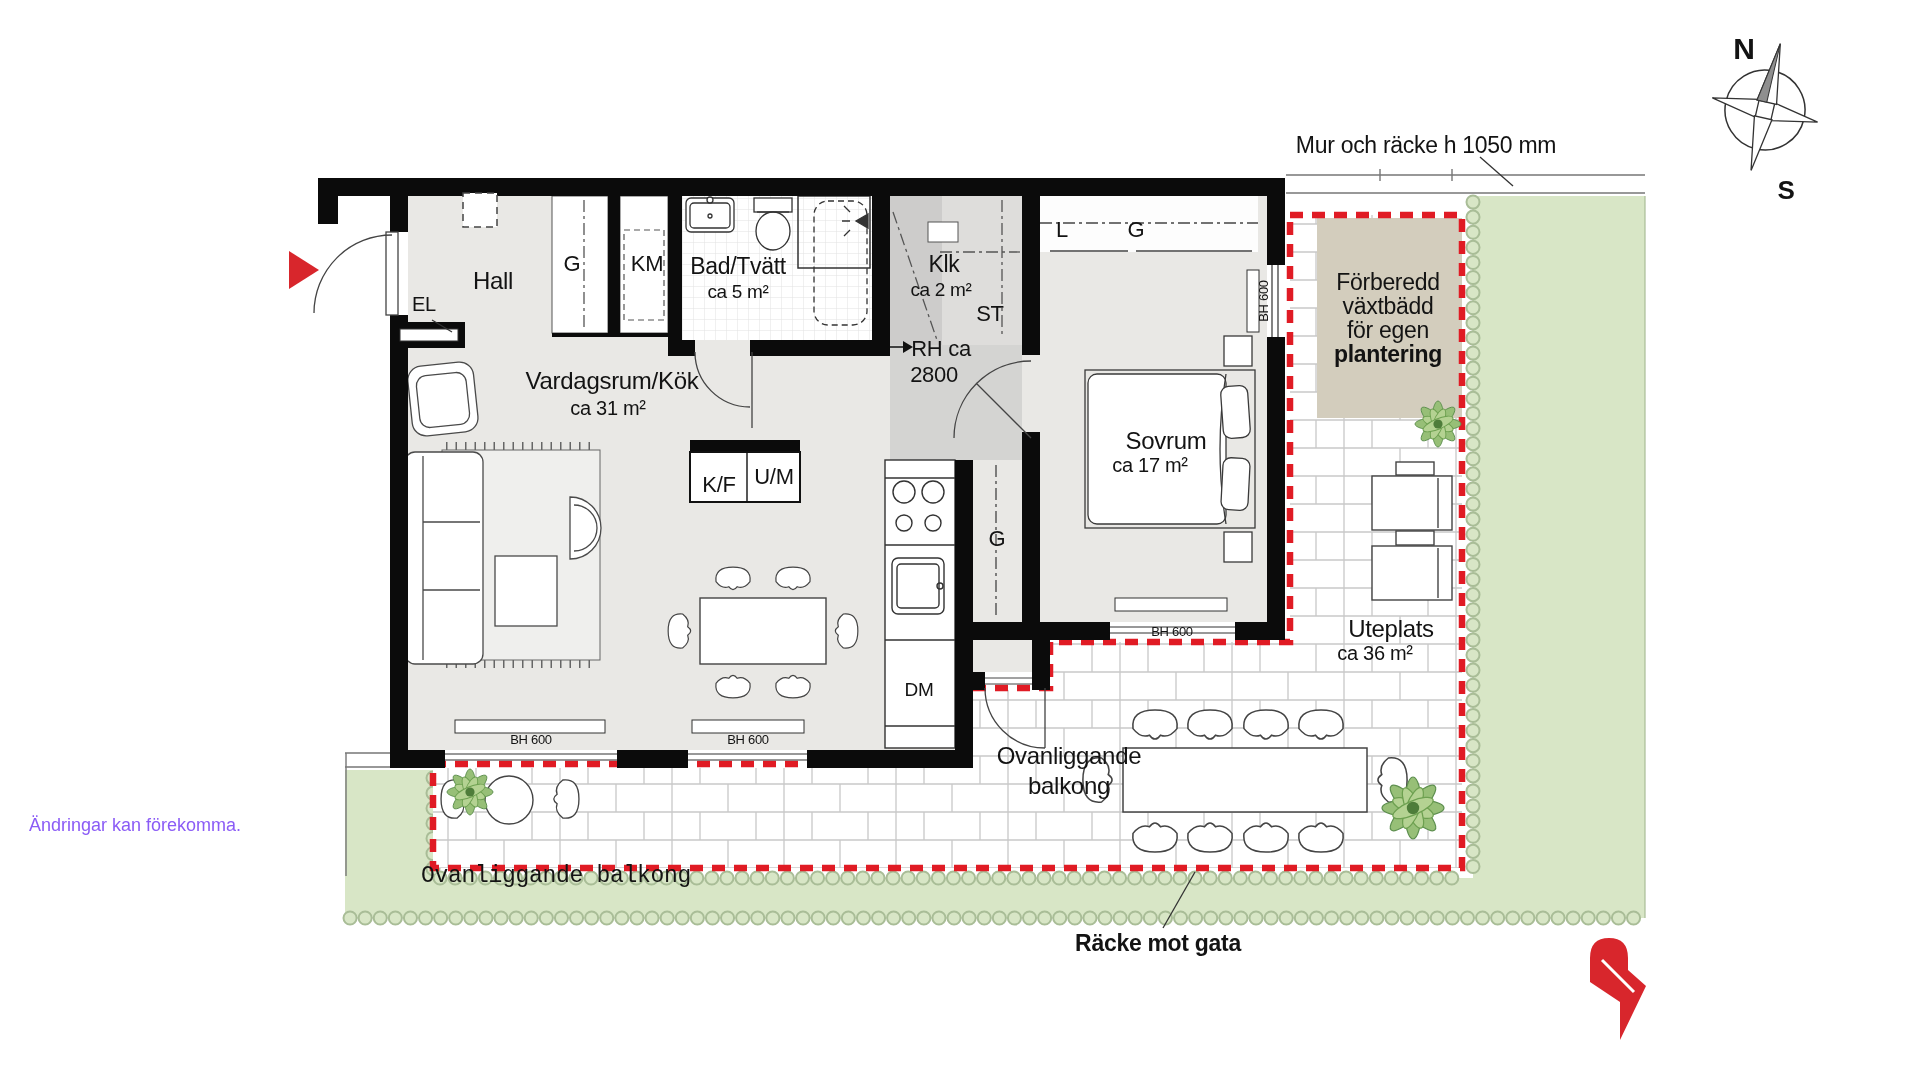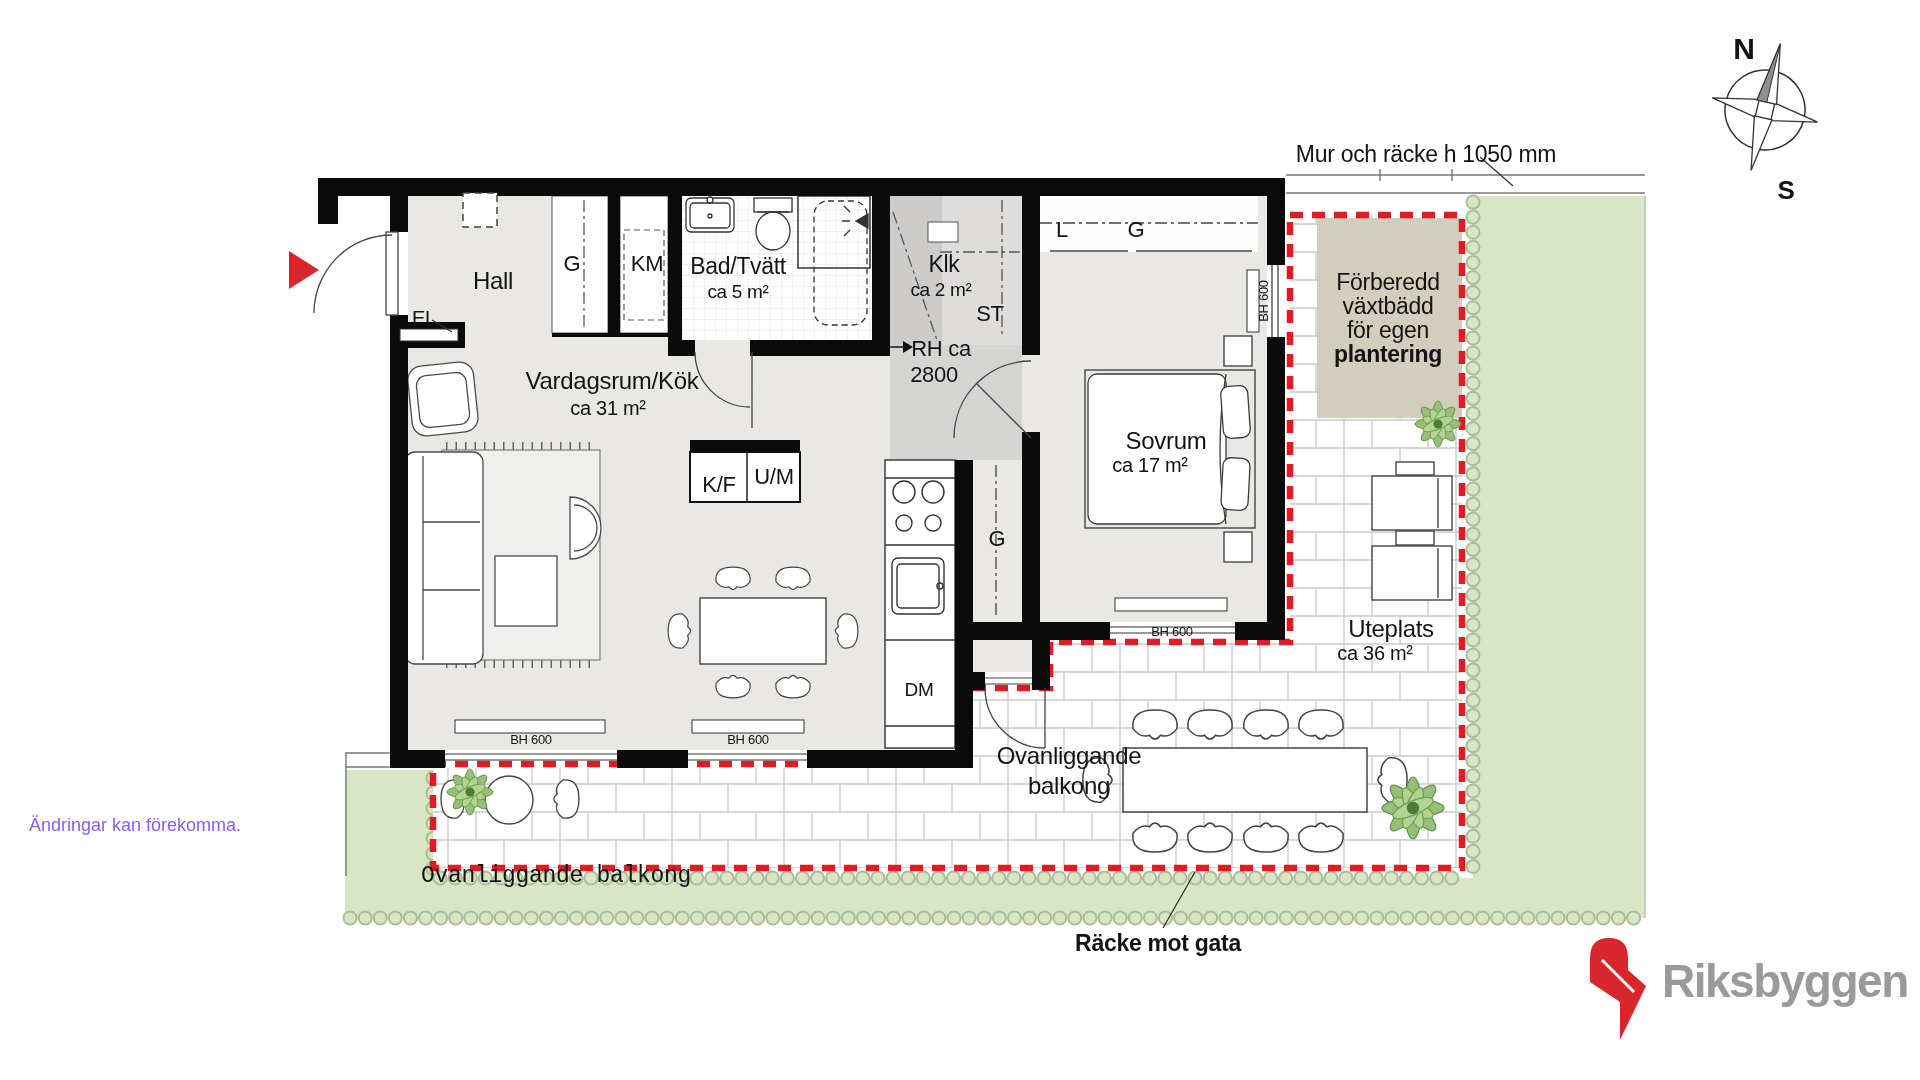--- a/index.html
+++ b/index.html
@@ -294,21 +294,21 @@
 
   <g>
     <path d="M1590 982 L1590 958 Q1590 938 1609 938 Q1628 938 1628 958 L1628 970 L1646 986 L1620 1040 L1620 1002 Z" fill="#d8262c"></path>
     <path d="M1602 960 L1634 992" stroke="#fff" stroke-width="3" fill="none"></path>
   </g>
 </svg>
 
 <div class="lbl sz24" style="left:477px;top:281px;">Hall</div>
 <div class="lbl" style="left:572px;top:264px;">G</div>
 <div class="lbl" style="left:647px;top:264px;">KM</div>
-<div class="lbl sz20" style="left:424px;top:318px;">EL</div>
+<div class="lbl sz20" style="left:424px;top:304px;">EL</div>
 
 <div class="lbl sz23" style="left:738px;top:266px;">Bad/Tvätt</div>
 <div class="lbl sz19" style="left:738px;top:291px;">ca 5 m²</div>
 
 <div class="lbl sz23" style="left:944px;top:264px;">Klk</div>
 <div class="lbl sz19" style="left:941px;top:289px;">ca 2 m²</div>
 <div class="lbl" style="left:990px;top:314px;">ST</div>
 
 <div class="lbl" style="left:941px;top:349px;">RH ca</div>
 <div class="lbl" style="left:934px;top:375px;">2800</div>
@@ -337,22 +337,21 @@
 <div class="lbl sz23" style="left:1388px;top:282px;">Förberedd</div>
 <div class="lbl sz23" style="left:1388px;top:306px;">växtbädd</div>
 <div class="lbl sz23" style="left:1388px;top:330px;">för egen</div>
 <div class="lbl sz23" style="left:1388px;top:354px;font-weight:bold;">plantering</div>
 
 <div class="lbl sz24" style="left:1053px;top:756px;text-align:center;">Ovanliggande</div>
 <div class="lbl sz24" style="left:1053px;top:786px;">balkong</div>
 <div class="lbl sz23" style="left:556px;top:876px;font-family:Liberation Mono, monospace;">Ovanliggande balkong</div>
 
 <div class="lbl sz23" style="left:1158px;top:943px;font-weight:bold;">Räcke mot gata</div>
-<div class="lbl sz23" style="left:1426px;top:145px;margin-top:9px;">Mur och räcke h 1050 mm</div>
+<div class="lbl sz23" style="left:1426px;top:145px;">Mur och räcke h 1050 mm</div>
 
 <div class="lbl bold" style="left:1744px;top:49px;font-size:30px;">N</div>
 <div class="lbl bold" style="left:1786px;top:190px;font-size:26px;">S</div>
 
 <div class="disc">Ändringar kan förekomma.</div>
 
-<div class="brandname">Riksbyggen</div>
 
 </div>
 
 </body></html>

